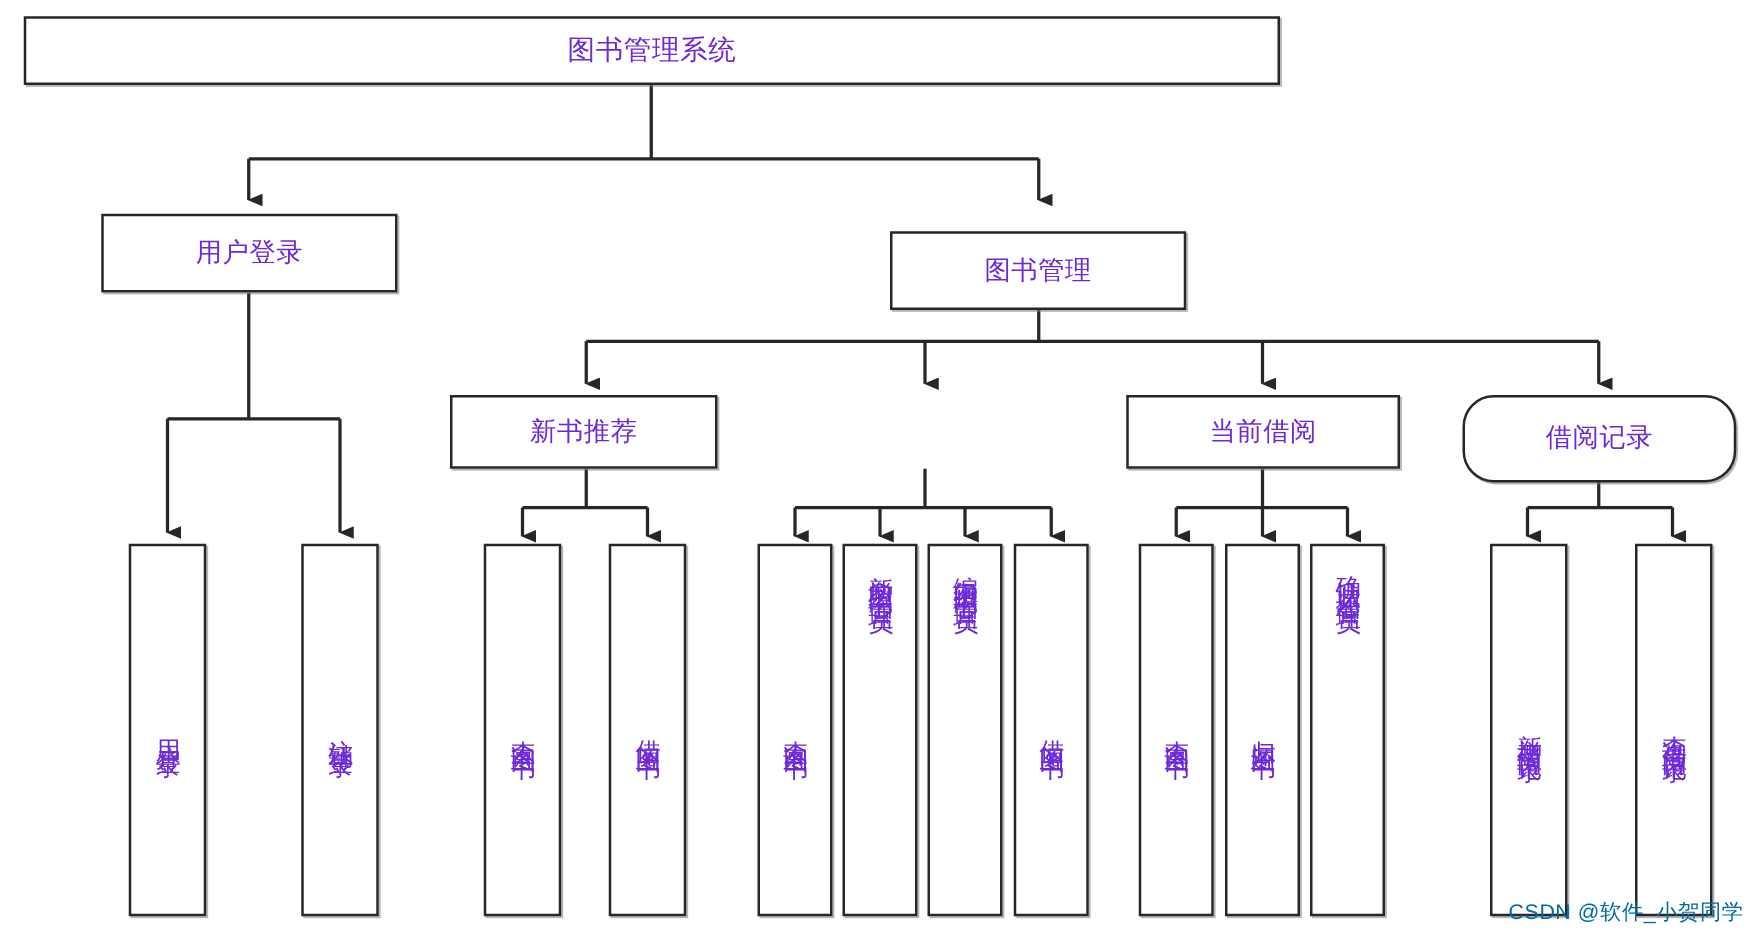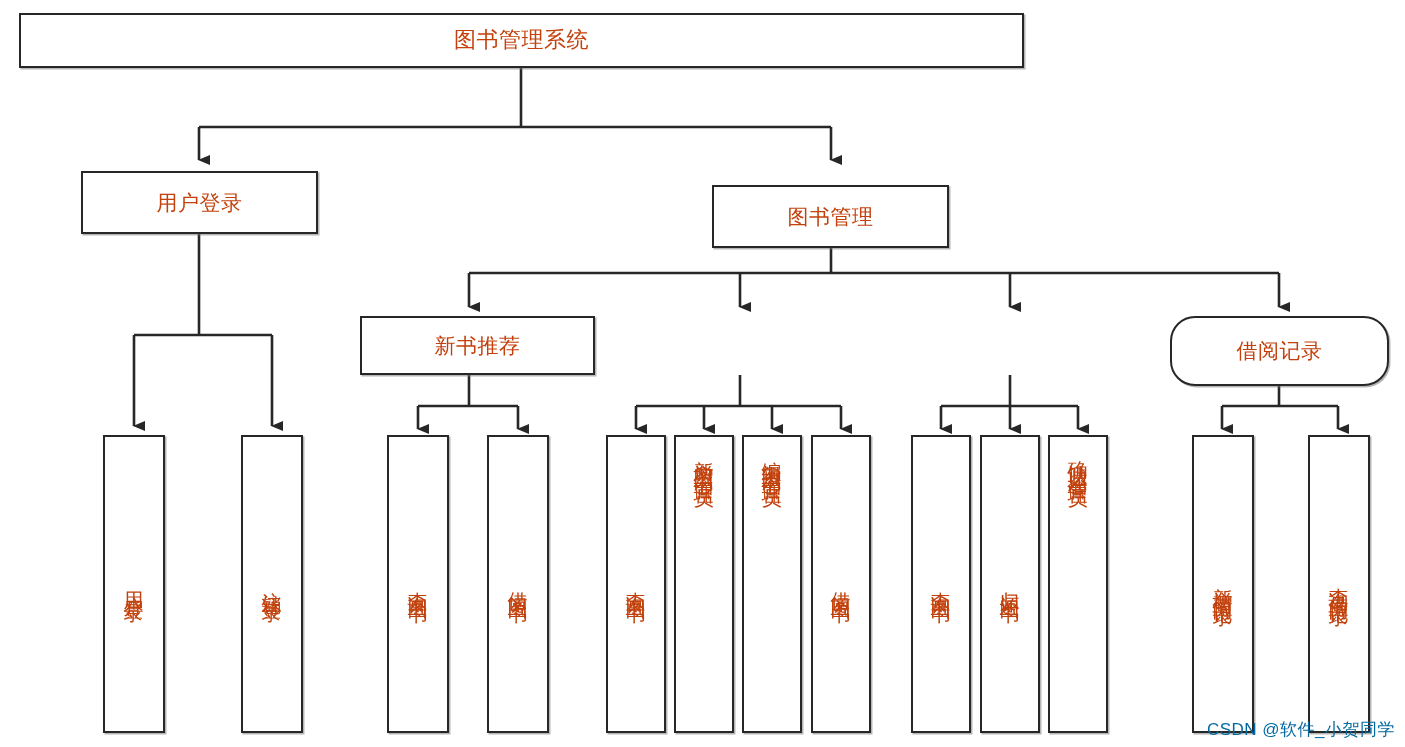--- a/index.html
+++ b/index.html
@@ -30,21 +30,21 @@
     position: absolute;
     box-sizing: border-box;
     background: #ffffff;
     border: 2px solid #272727;
     display: flex;
     align-items: center;
     justify-content: center;
     box-shadow: 1.5px 1.5px 0 rgba(120,120,120,0.55);
   }
   .node .node-label {
-    color: #c2410c;
+    color: #6d28d9;
     line-height: 1.12;
     letter-spacing: 0.5px;
     white-space: pre;
   }
   
   .node.horiz .node-label {
     font-size: 21px;
     text-align: center;
   }
   .node.root .node-label {
@@ -140,25 +140,28 @@
   </div>
 
   <div class="node horiz" style="left:81px; top:171px; width:237px; height:63px;">
     <span class="node-label">用户登录</span>
   </div>
 
   <div class="node horiz" style="left:712px; top:185px; width:237px; height:63px;">
     <span class="node-label">图书管理</span>
   </div>
 
-  <div class="node horiz" style="left:360px; top:316px; width:235px; height:59px;">
+  <div class="node horiz" style="left:360px; top:316px; width:214px; height:59px;">
     <span class="node-label">新书推荐</span>
   </div>
 
 
+  <div class="node horiz" style="left:901px; top:316px; width:219px; height:59px;">
+    <span class="node-label">当前借阅</span>
+  </div>
 
   <div class="node horiz" style="left:1170px; top:316px; width:219px; height:70px;border-radius:25px;">
     <span class="node-label">借阅记录</span>
   </div>
 
   <div class="node vert centered" style="left:103px; top:435px; width:62px; height:298px;">
     <span class="node-label">用户登录</span>
   </div>
 
   <div class="node vert centered" style="left:241px; top:435px; width:62px; height:298px;">

